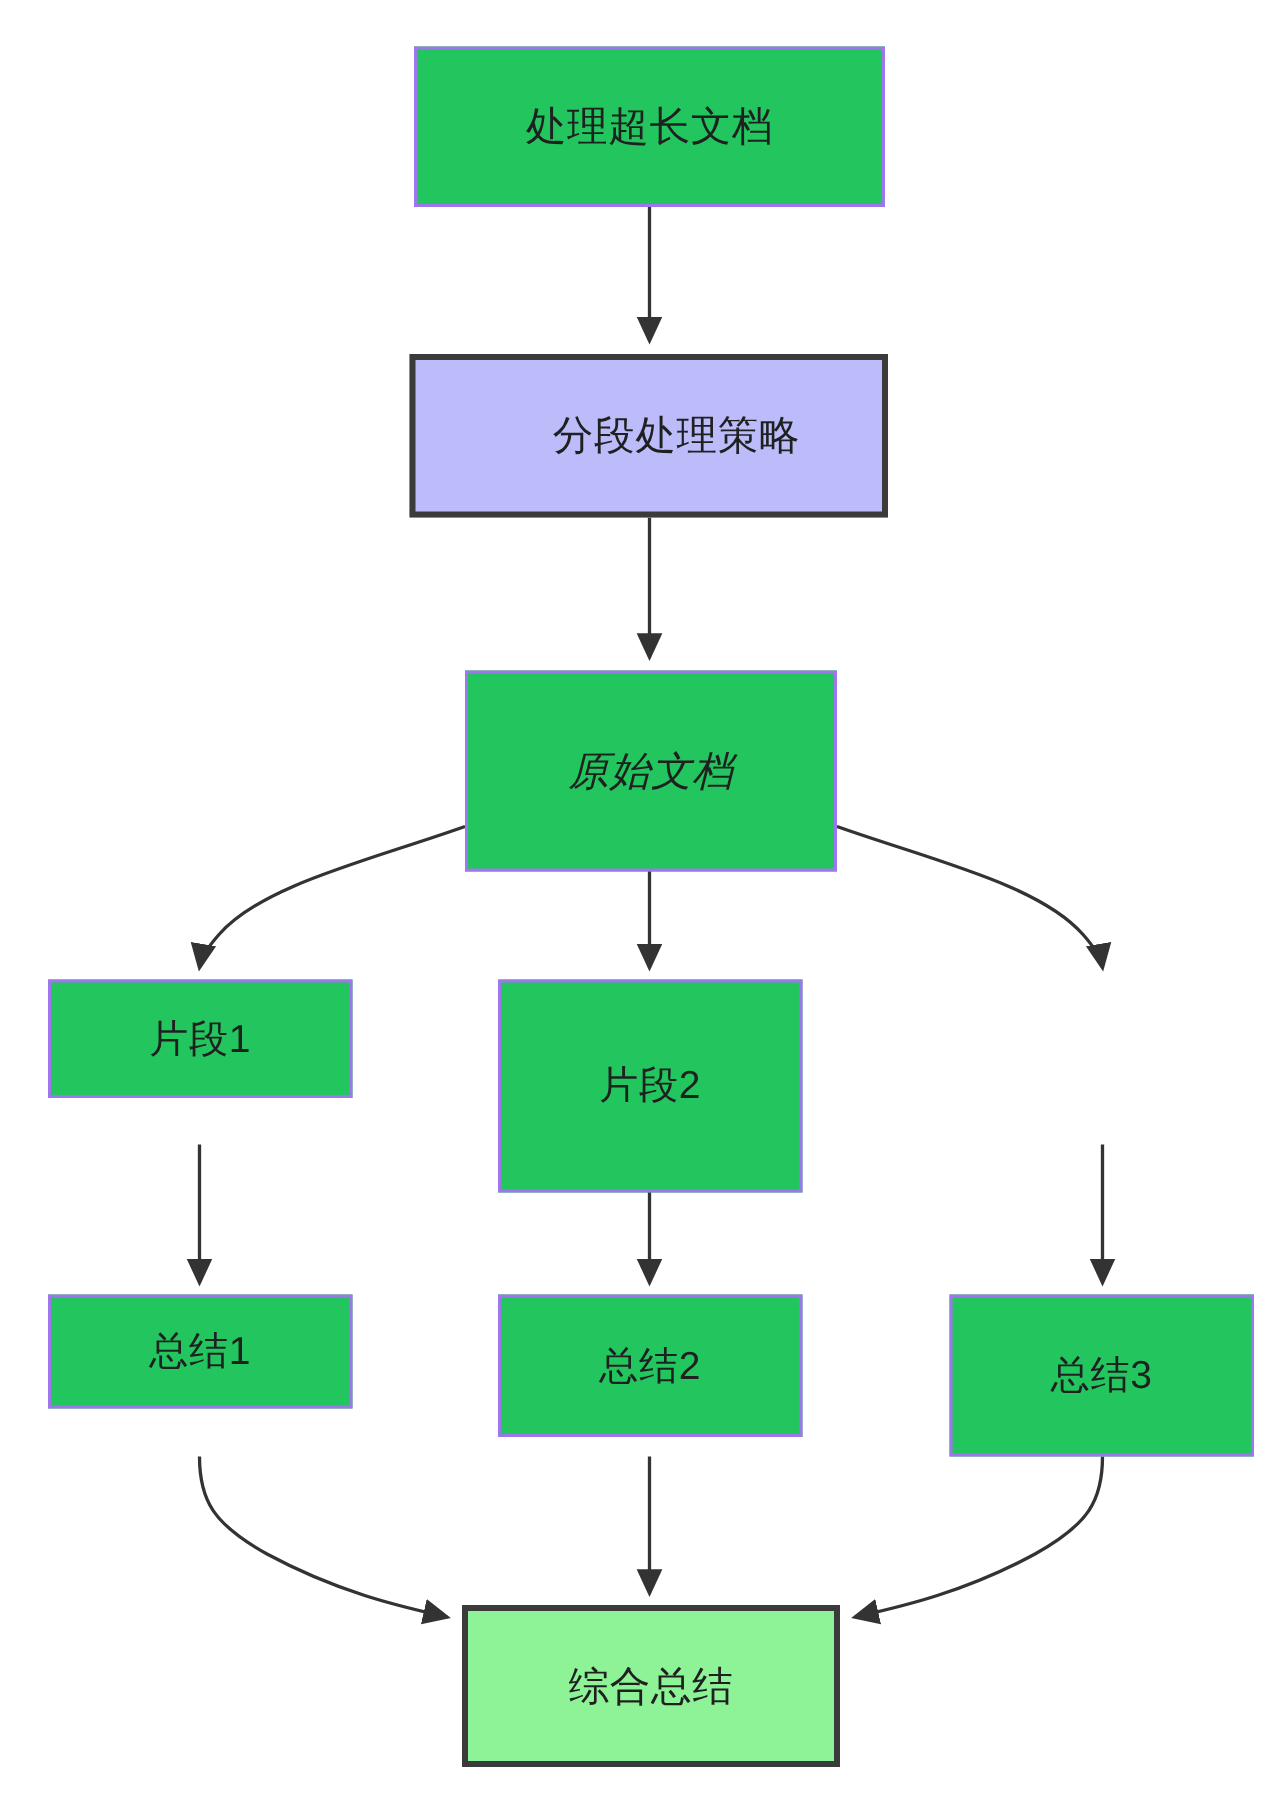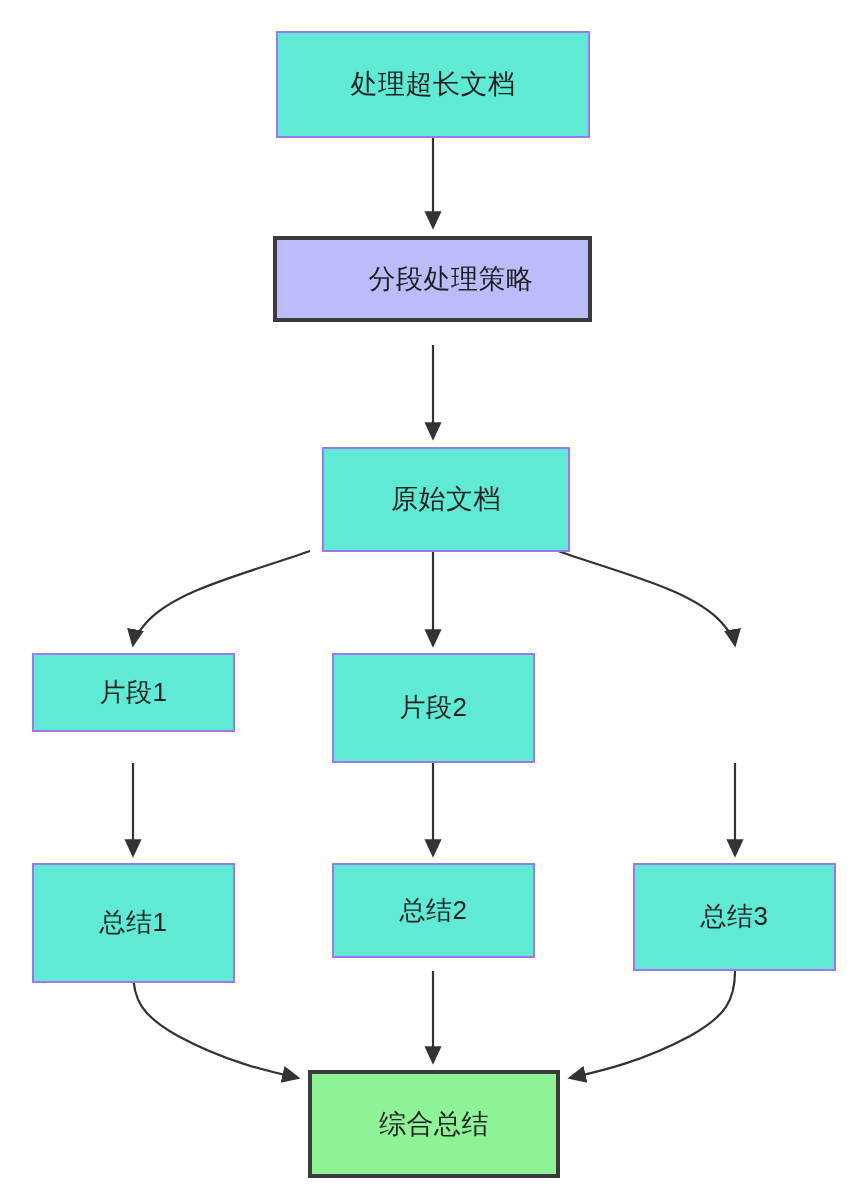--- a/index.html
+++ b/index.html
@@ -32,21 +32,21 @@
     display: flex;
     align-items: center;
     justify-content: center;
     text-align: center;
     line-height: 1.2;
     color: #1f2020;
     letter-spacing: 0.5px;
     white-space: nowrap;
   }
   .node-default {
-    background: #5eead4;
+    background: #22c55e;
     border: 2px solid #9d77eb;
     font-size: 27px;
   }
   .node-strategy {
     background: #bcbcfb;
     border: 4px solid #3b3b3b;
     font-size: 27px;
   }
   .node-final {
     background: #8df396;
@@ -91,38 +91,38 @@
       <path d="M 433 971 L 433 1062" marker-end="url(#arrowhead)"></path>
 
       <path d="M 735 971 C 735 1000, 726 1016, 690 1036 C 640 1063, 596 1072, 570 1078" marker-end="url(#arrowhead)"></path>
     </g>
   </svg>
 
   <div class="node node-default" style="left:276px; top:31px; width:314px; height:107px;">
     <span>处理超长文档</span>
   </div>
 
-  <div class="node node-strategy" style="left:273px; top:236px; width:319px; height:86px;padding-left:37px;">
+  <div class="node node-strategy" style="left:273px; top:236px; width:319px; height:109px;padding-left:37px;">
     <span>分段处理策略</span>
   </div>
 
-  <div class="node node-default" style="left:322px; top:447px; width:248px; height:105px;">
+  <div class="node node-default" style="left:310px; top:447px; width:248px; height:134px;font-style:italic;">
     <span>原始文档</span>
   </div>
 
   <div class="node node-default node-small" style="left:32px; top:653px; width:203px; height:79px;">
     <span>片段1</span>
   </div>
 
-  <div class="node node-default node-small" style="left:332px; top:653px; width:203px; height:110px;">
+  <div class="node node-default node-small" style="left:332px; top:653px; width:203px; height:142px;">
     <span>片段2</span>
   </div>
 
 
-  <div class="node node-default node-small" style="left:32px; top:863px; width:203px; height:120px;">
+  <div class="node node-default node-small" style="left:32px; top:863px; width:203px; height:76px;">
     <span>总结1</span>
   </div>
 
   <div class="node node-default node-small" style="left:332px; top:863px; width:203px; height:95px;">
     <span>总结2</span>
   </div>
 
   <div class="node node-default node-small" style="left:633px; top:863px; width:203px; height:108px;">
     <span>总结3</span>
   </div>

